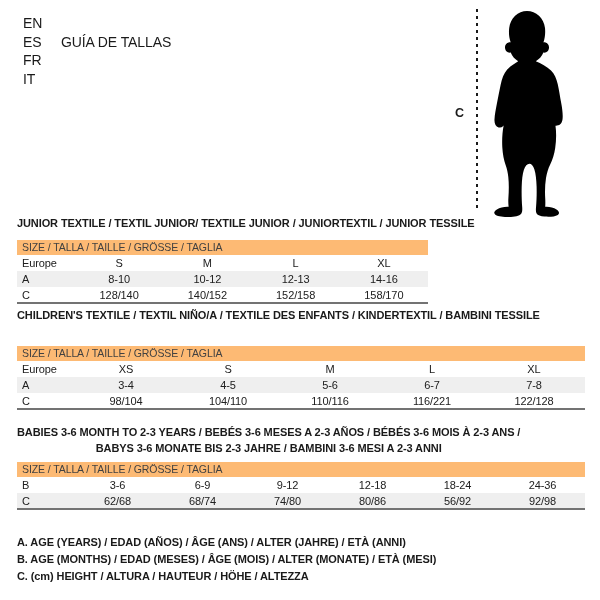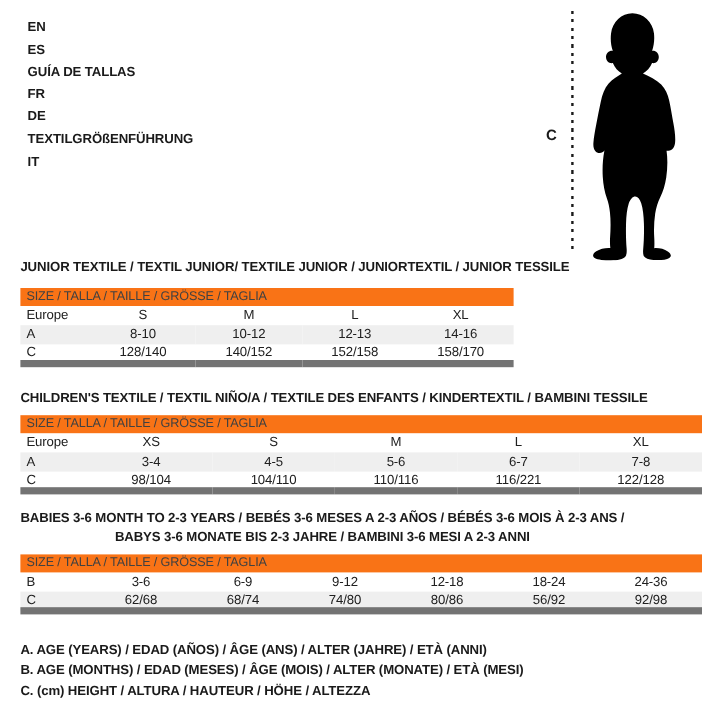--- a/index.html
+++ b/index.html
@@ -7,47 +7,47 @@
   body {
     background:#ffffff;
     font-family:"Liberation Sans", sans-serif;
     color:#1a1a1a;
     position:relative;
     overflow:hidden;
   }
 
   
   .lang-block { position:absolute; top:14px; left:23px; }
-  .lang-row { display:flex; font-weight:bold; font-size:11px; line-height:18.6px; letter-spacing:-0.1px;flex-direction:column; }
+  .lang-row { display:flex; font-weight:normal; font-size:14px; line-height:18.6px; letter-spacing:-0.1px; }
   .lang-code { width:38px; }
 
   
   .measure-line {
     position:absolute; left:476px; top:9px; width:2px; height:200px;
     background:repeating-linear-gradient(to bottom,#1a1a1a 0 2.6px, transparent 2.6px 7px);
   }
   .measure-label { position:absolute; left:455px; top:106px; font-weight:bold; font-size:12.5px; }
   .baby { position:absolute; left:483px; top:10px; width:90px; height:207px; }
 
   
   .section-title {
     position:absolute; left:17px; font-weight:bold; font-size:11px;
     letter-spacing:-0.1px; line-height:15.5px; color:#1a1a1a; white-space:nowrap;text-align:center;
   }
 
   
   .tbl { position:absolute; left:17px; }
   .size-bar {
-    height:15px; line-height:15px; background:#f97316; color:#414141;
+    height:15px; line-height:15px; background:#fdba74; color:#414141;
     font-size:10.5px; padding-left:5px; letter-spacing:-0.1px; font-weight:400;
   }
   .tbl table {
     width:100%; border-collapse:collapse; table-layout:fixed;
     font-size:11px; color:#202020; letter-spacing:-0.1px;
-    border-bottom:6px solid #737373;
+    border-bottom:2px solid #737373;
   }
   .tbl td { height:16px; text-align:center; vertical-align:middle; font-weight:400; padding:0; }
   .tbl td.lbl { width:58px; text-align:left; padding-left:5px; }
   .tbl tr:nth-child(even) { background:#efefef; }
 
   
   .footnotes {
     position:absolute; left:17px; top:534px;
     font-weight:bold; font-size:11px; line-height:17px; letter-spacing:-0.1px;
   }
@@ -60,24 +60,20 @@
   <div class="lang-block">
     <div class="lang-row">
       <span class="lang-code">EN</span>
     </div>
     <div class="lang-row">
       <span class="lang-code">ES</span>
       <span class="lang-title">GUÍA DE TALLAS</span>
     </div>
     <div class="lang-row">
       <span class="lang-code">FR</span>
-    </div>
-    <div class="lang-row">
-      <span class="lang-code">DE</span>
-      <span class="lang-title">TEXTILGRÖßENFÜHRUNG</span>
     </div>
     <div class="lang-row">
       <span class="lang-code">IT</span>
     </div>
   </div>
 
   <div class="measure-line"></div>
   <div class="measure-label">C</div>
   <svg class="baby" viewBox="0 0 90 207" xmlns="http://www.w3.org/2000/svg">
     <path fill="#000000" d="M44,1 C53,1 61,8 62,18 C62.5,23 62,28 60.4,32.4 C63.4,32 66,34.2 66,37.6 C66,41 63.4,43.2 60.4,42.6 C58.8,46.5 56,49.5 52.8,51.2 C58,53.5 64,56.5 68,60.4 C71.5,63.9 73.5,68.5 74.7,74 C76,80 77,86.5 78.2,93 C79.2,98.5 80,104 79.6,108.5 C79.3,112.5 77.4,115.3 74,115.6 C70.6,115.9 68.2,113.5 67.6,109.5 C67.2,106.5 67.4,102.5 67.8,99 C69.5,103.5 71.5,109 72.4,115 C73.5,122.5 73.3,130.5 72.2,138 C71.3,144 69.6,149.6 67.2,154.4 C65.2,158.4 63.8,163 63,168 C62,174.5 61.8,181.5 62.2,188 C62.4,191.2 62.4,194.2 62.2,196.8 C66,196.5 70.5,197.5 73.5,199.5 C76.3,201.4 76.8,203.6 74.8,204.9 C72,206.7 66.5,207 61.5,206.6 C57.5,206.3 54.6,205.3 53.6,203.6 C52.8,202.2 52.8,200 53,197.5 C53.6,191 53.8,183.5 53.6,176.5 C53.4,170 52.8,164 51.4,159.6 C50.2,155.8 48.4,153.8 46.4,153.8 C44.2,153.8 42.2,156 40.9,159.8 C39.5,164 38.9,170 38.7,176.5 C38.5,183.5 38.7,191 39.2,197.2 C39.4,200 39.2,202.4 38.2,203.8 C36.4,206.2 31.5,207 26,207 C20.5,207 15.2,206.4 12.6,204.9 C10.4,203.6 10.9,201.3 13.9,199.4 C17,197.4 21.6,196.4 25.6,196.7 C25.3,194 25.2,191 25.4,188 C25.9,181 26,173.5 25.3,167 C24.9,162.8 24,158.8 22.7,155.2 C20.9,150.2 19.7,144 19.3,137.2 C18.9,130 19.3,122.5 20.6,115.8 C21.6,110.6 22.6,105.4 23.4,100.2 C23,104.6 22.6,109.4 21.9,112.6 C21,116.4 18.6,118.2 15.6,117.4 C12.6,116.6 11.2,113.6 11.5,109.2 C11.8,104.8 12.8,99.2 13.9,93.6 C15.1,87.4 16.3,81 17.6,75 C18.9,68.8 20.8,63.4 24.2,59.6 C27.4,56 31.4,53.6 35.2,51.2 C32,49.5 29.3,46.5 27.7,42.6 C24.7,43.2 22,41 22,37.6 C22,34.2 24.7,32 27.7,32.4 C26.1,28 25.6,23 26.2,18 C27.3,8 35,1 44,1 Z"></path>
@@ -106,21 +102,21 @@
         <td class="lbl">C</td>
         <td>128/140</td>
         <td>140/152</td>
         <td>152/158</td>
         <td>158/170</td>
       </tr>
     </tbody>
       </table>
   </div>
 
-  <div class="section-title" style="top:325px;">CHILDREN'S TEXTILE / TEXTIL NIÑO/A / TEXTILE DES ENFANTS / KINDERTEXTIL / BAMBINI TESSILE</div>
+  <div class="section-title" style="top:308px;">CHILDREN'S TEXTILE / TEXTIL NIÑO/A / TEXTILE DES ENFANTS / KINDERTEXTIL / BAMBINI TESSILE</div>
   <div class="tbl" style="top:346px; width:568px;">
     <div class="size-bar">SIZE / TALLA / TAILLE / GRÖSSE / TAGLIA</div>
     <table>
       <tbody>
           <tr>
         <td class="lbl">Europe</td>
         <td>XS</td>
         <td>S</td>
         <td>M</td>
         <td>L</td>

